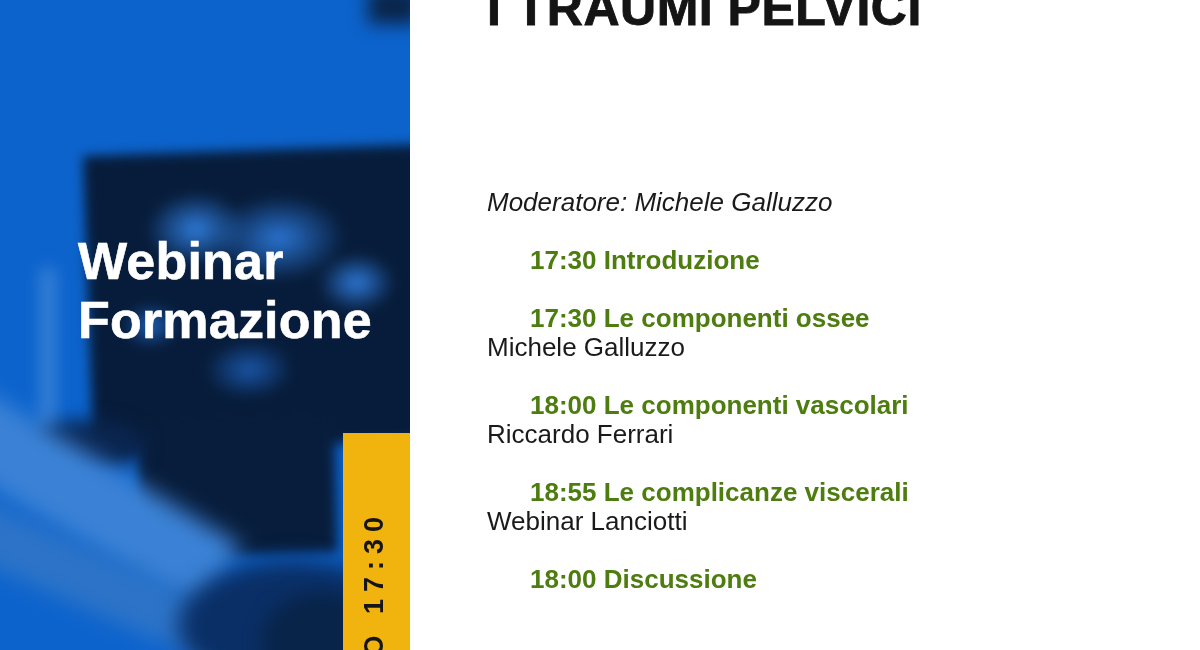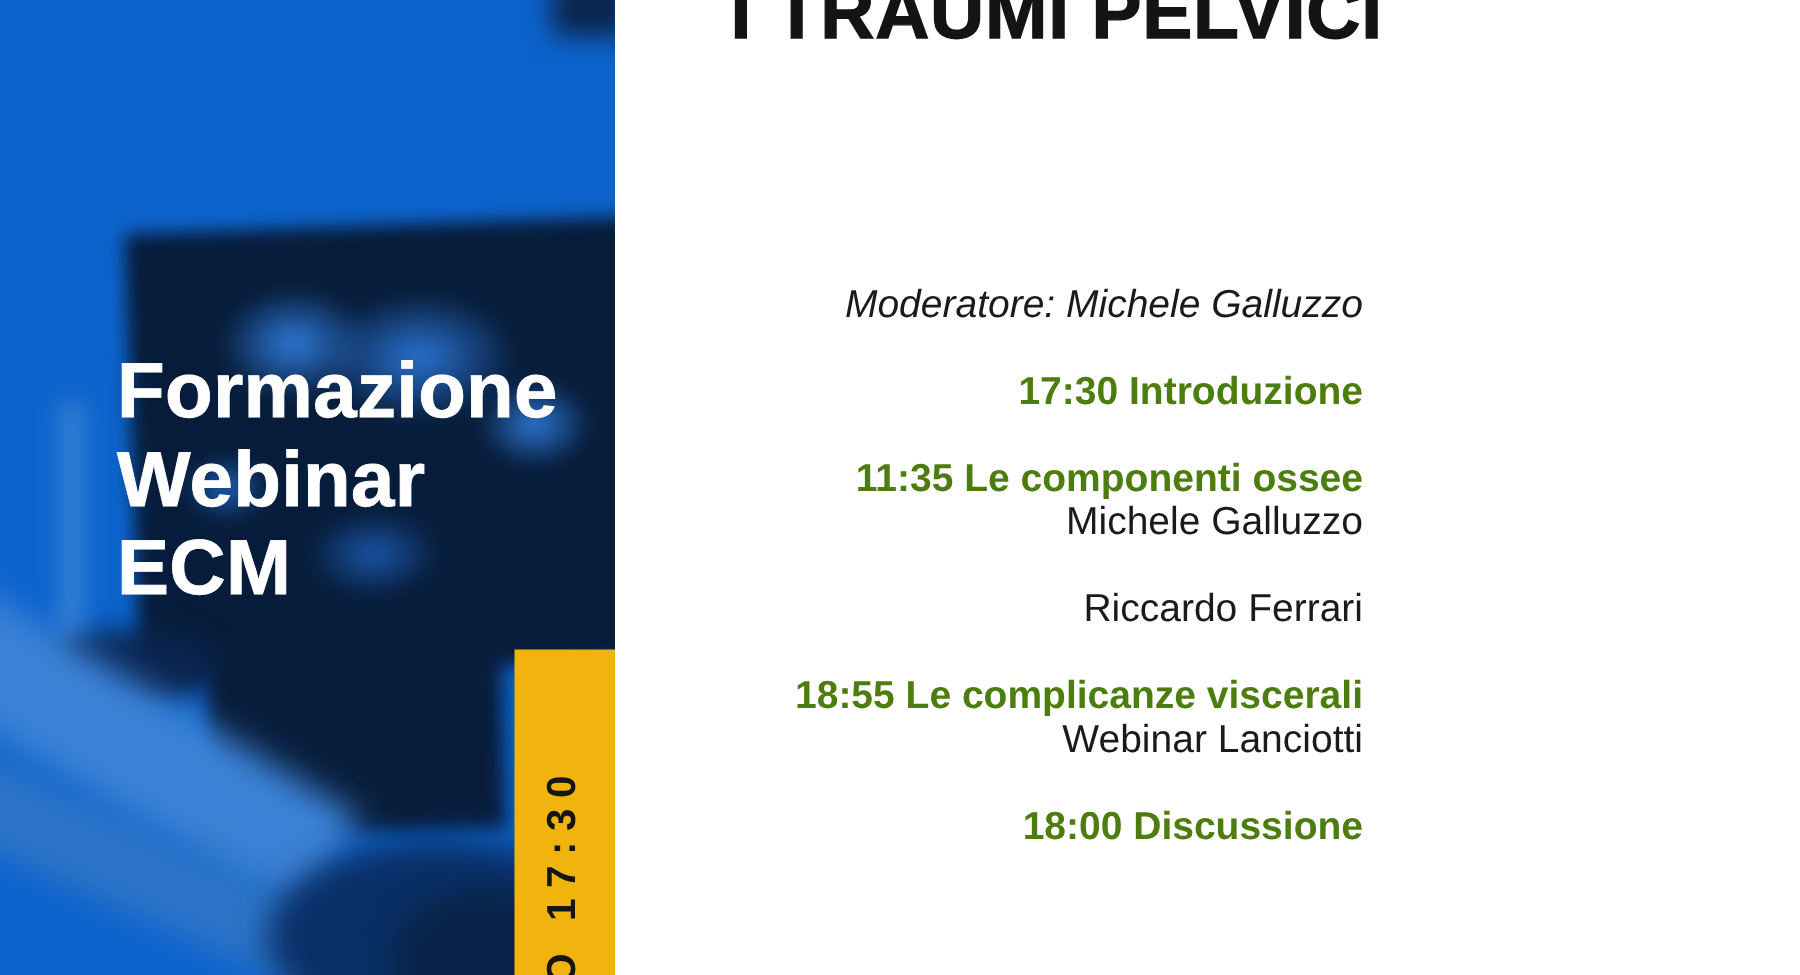--- a/index.html
+++ b/index.html
@@ -61,21 +61,21 @@
   
   .main-title{
     position:absolute; left:487px; top:-17px;
     font-size:50px; line-height:1; font-weight:700;
     color:var(--text); -webkit-text-stroke:0.9px #141414;
     letter-spacing:0.5px; white-space:nowrap;
   }
   .schedule{
     position:absolute; left:487px; top:188px;
     display:flex; flex-direction:column; gap:29px;
-    font-size:26px; line-height:29px;text-align:right;
+    font-size:26px; line-height:29px;
   }
   .moderator{ font-style:italic; color:#1a1a1a;}
   .slot-title{ font-weight:700; color:#4d7c0f;margin-left:43px;}
   .slot-speaker{ color:#1a1a1a;}
 </style>
 </head>
 <body>
 
 <div class="canvas">
 
@@ -86,45 +86,45 @@
       <div class="corner-dark"></div>
       <div class="stand-light"></div>
       <div class="head-blob"></div>
       <div class="coat-streak1"></div>
       <div class="coat-streak2"></div>
       <div class="bottom-dark1"></div>
       <div class="bottom-dark2"></div>
     </div>
 
     <div class="heading">
+      <div>Webinar</div>
       <div>Formazione</div>
-      <div>Webinar</div>
-      <div>ECM</div>
     </div>
 
     <div class="tag">
       <div class="tag-text">IO 17:30</div>
     </div>
   </div>
 
   <div class="main-title">I TRAUMI PELVICI</div>
 
   <div class="schedule">
     <div class="moderator">Moderatore: Michele Galluzzo</div>
 
     <div class="slot">
       <div class="slot-title">17:30 Introduzione</div>
     </div>
 
     <div class="slot">
-      <div class="slot-title">11:35 Le componenti ossee</div>
+      <div class="slot-title">17:30 Le componenti ossee</div>
       <div class="slot-speaker">Michele Galluzzo</div>
     </div>
 
     <div class="slot">
+      <div class="slot-title">18:00 Le componenti vascolari</div>
       <div class="slot-speaker">Riccardo Ferrari</div>
     </div>
 
     <div class="slot">
       <div class="slot-title">18:55 Le complicanze viscerali</div>
       <div class="slot-speaker">Webinar Lanciotti</div>
     </div>
 
     <div class="slot">
       <div class="slot-title">18:00 Discussione</div>

